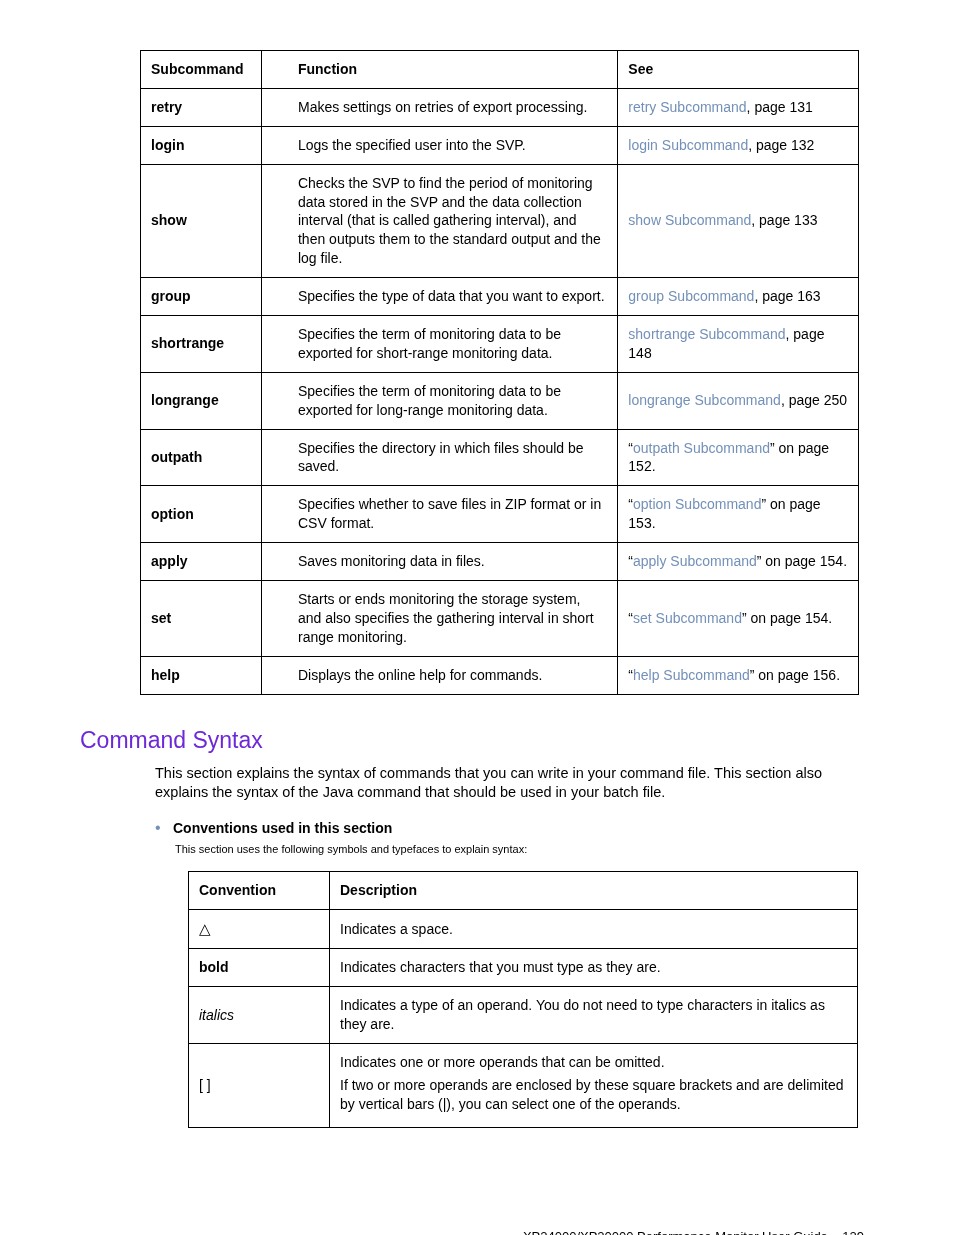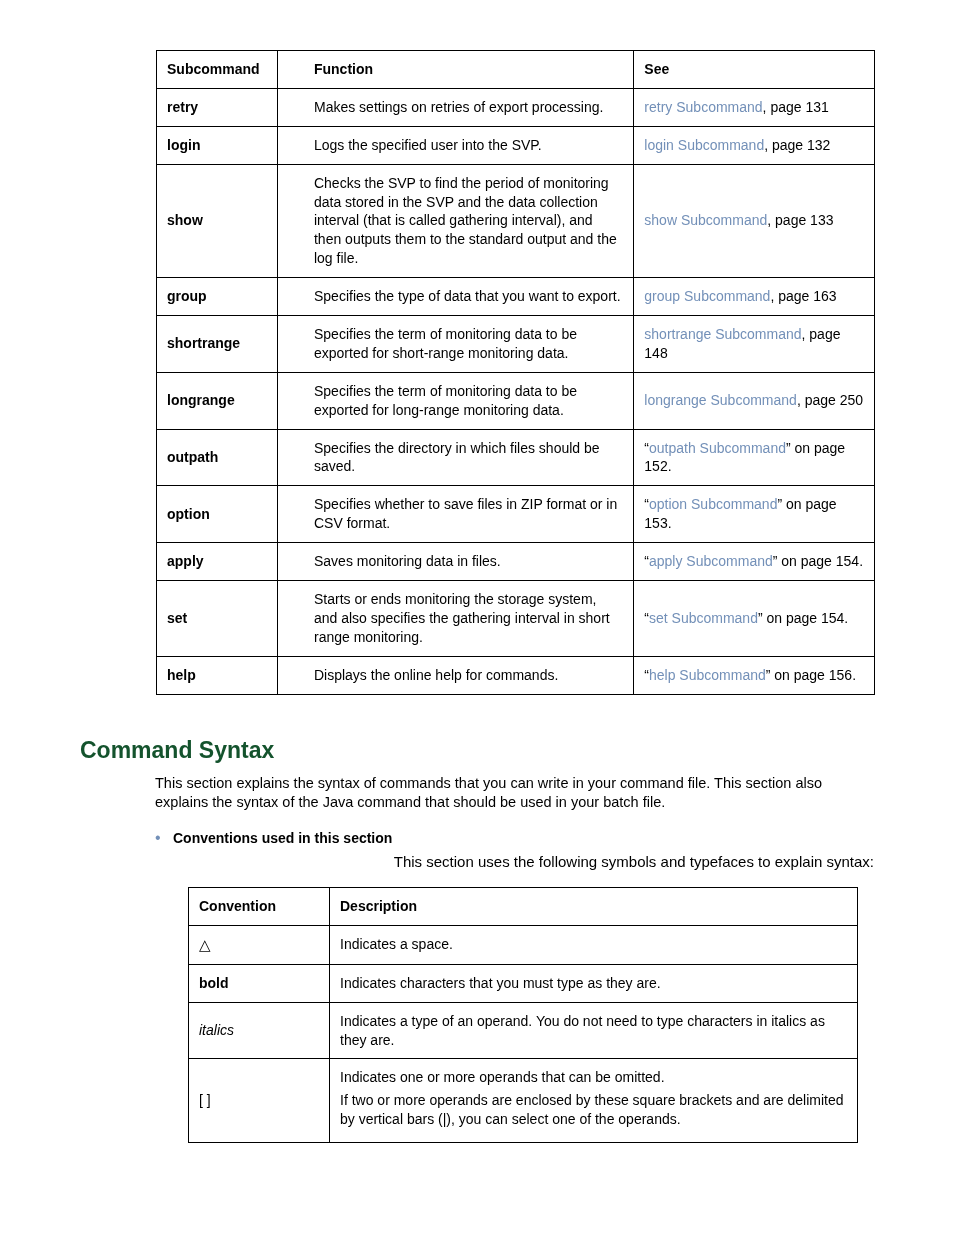--- a/index.html
+++ b/index.html
@@ -9,21 +9,21 @@
     padding: 50px 80px 40px 80px;
     width: 954px;
     box-sizing: border-box;
     color: #000;
     font-size: 14px;
     line-height: 1.35;
   }
   table {
     border-collapse: collapse;
     width: 719px;
-    margin-left: 76px;
+    margin-left: 60px;
   }
   th, td {
     border: 1px solid #000;
     padding: 9px 10px 9px 10px;
     vertical-align: middle;
     text-align: left;
     font-size: 14px;
   }
   thead th {
     font-weight: bold;
@@ -32,46 +32,45 @@
     font-weight: bold;
     width: 100px;
   }
   .col-func { width: 310px; padding-left: 36px; }
   .col-see  { width: 220px; }
   a.link {
     color: #7390b8;
     text-decoration: none;
   }
   h2.section {
-    color: #14532d;
-    font-weight: bold;
+    color: #6d28d9;
+    font-weight: normal;
     font-size: 23px;
-    margin: 40px 0 8px 0;
+    margin: 30px 0 8px 0;
   }
   p.intro {
     margin: 0 0 14px 75px;
     font-size: 14.5px;
   }
   ul.bull {
     list-style: none;
     margin: 0 0 0 75px;
     padding: 0;
   }
   ul.bull li::before {
     content: "•";
     color: #7390b8;
     font-size: 16px;
     display: inline-block;
     width: 18px;
   }
   ul.bull li strong { font-weight: bold; }
   p.subintro {
     margin: 4px 0 14px 95px;
-    font-size: 15px;
-    text-align: right;
+    font-size: 11px;
   }
   table.conventions {
     width: 670px;
     margin-left: 108px;
   }
   table.conventions td, table.conventions th {
     border: 1px solid #000;
     padding: 9px 10px;
     font-size: 14px;
     vertical-align: middle;

